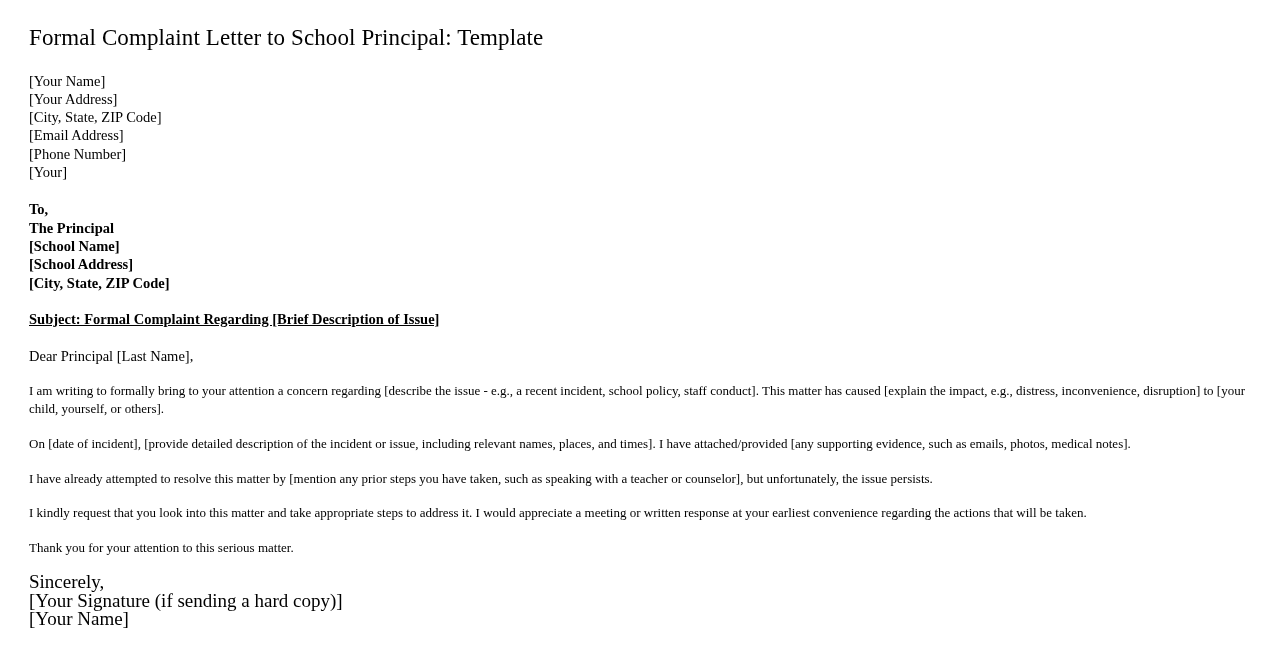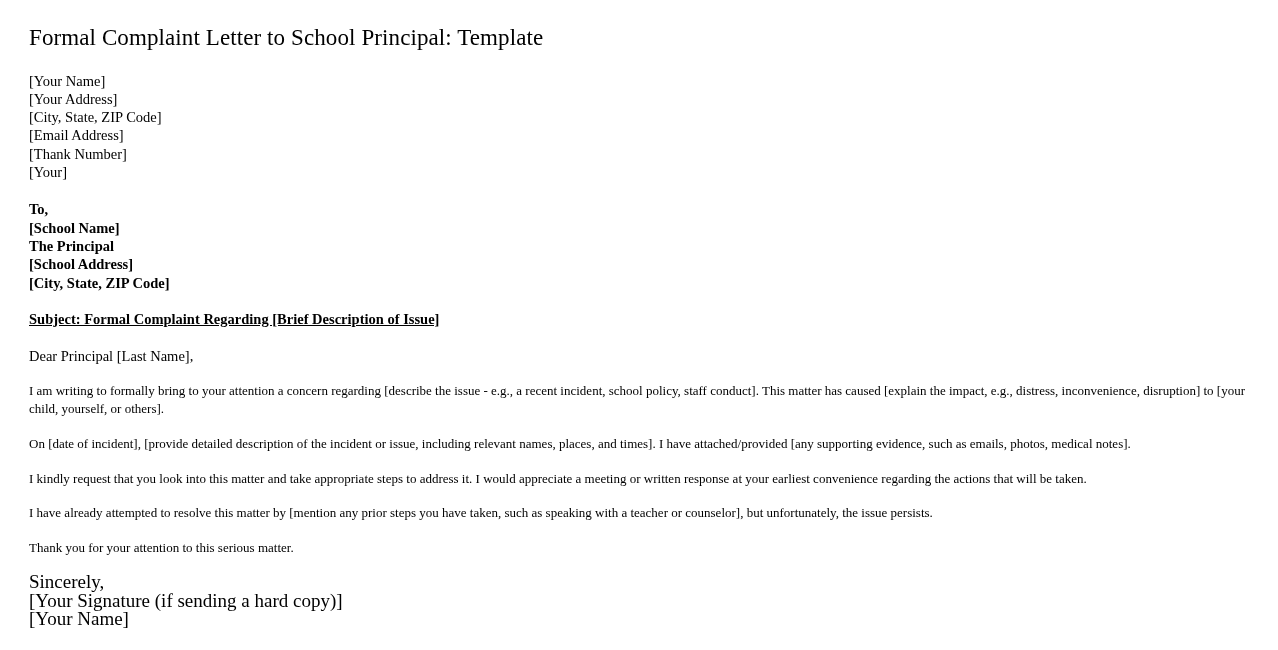--- a/index.html
+++ b/index.html
@@ -71,40 +71,40 @@
 
 <div class="page">
 
   <h1 class="doc-title">Formal Complaint Letter to School Principal: Template</h1>
 
   <div class="block sender">
     <span class="line">[Your Name]</span>
     <span class="line">[Your Address]</span>
     <span class="line">[City, State, ZIP Code]</span>
     <span class="line">[Email Address]</span>
-    <span class="line">[Thank Number]</span>
+    <span class="line">[Phone Number]</span>
     <span class="line">[Your]</span>
   </div>
 
   <div class="block recipient">
     <span class="line">To,</span>
+    <span class="line">The Principal</span>
     <span class="line">[School Name]</span>
-    <span class="line">The Principal</span>
     <span class="line">[School Address]</span>
     <span class="line">[City, State, ZIP Code]</span>
   </div>
 
   <div class="subject">Subject: Formal Complaint Regarding [Brief Description of Issue]</div>
 
   <div class="salutation">Dear Principal [Last Name],</div>
 
   <p class="para">I am writing to formally bring to your attention a concern regarding [describe the issue - e.g., a recent incident, school policy, staff conduct]. This matter has caused [explain the impact, e.g., distress, inconvenience, disruption] to [your child, yourself, or others].</p>
   <p class="para">On [date of incident], [provide detailed description of the incident or issue, including relevant names, places, and times]. I have attached/provided [any supporting evidence, such as emails, photos, medical notes].</p>
+  <p class="para">I have already attempted to resolve this matter by [mention any prior steps you have taken, such as speaking with a teacher or counselor], but unfortunately, the issue persists.</p>
   <p class="para">I kindly request that you look into this matter and take appropriate steps to address it. I would appreciate a meeting or written response at your earliest convenience regarding the actions that will be taken.</p>
-  <p class="para">I have already attempted to resolve this matter by [mention any prior steps you have taken, such as speaking with a teacher or counselor], but unfortunately, the issue persists.</p>
   <p class="para">Thank you for your attention to this serious matter.</p>
 
   <div class="closing">
     <span class="line">Sincerely,</span>
     <span class="line">[Your Signature (if sending a hard copy)]</span>
     <span class="line">[Your Name]</span>
   </div>
 
 </div>
 

